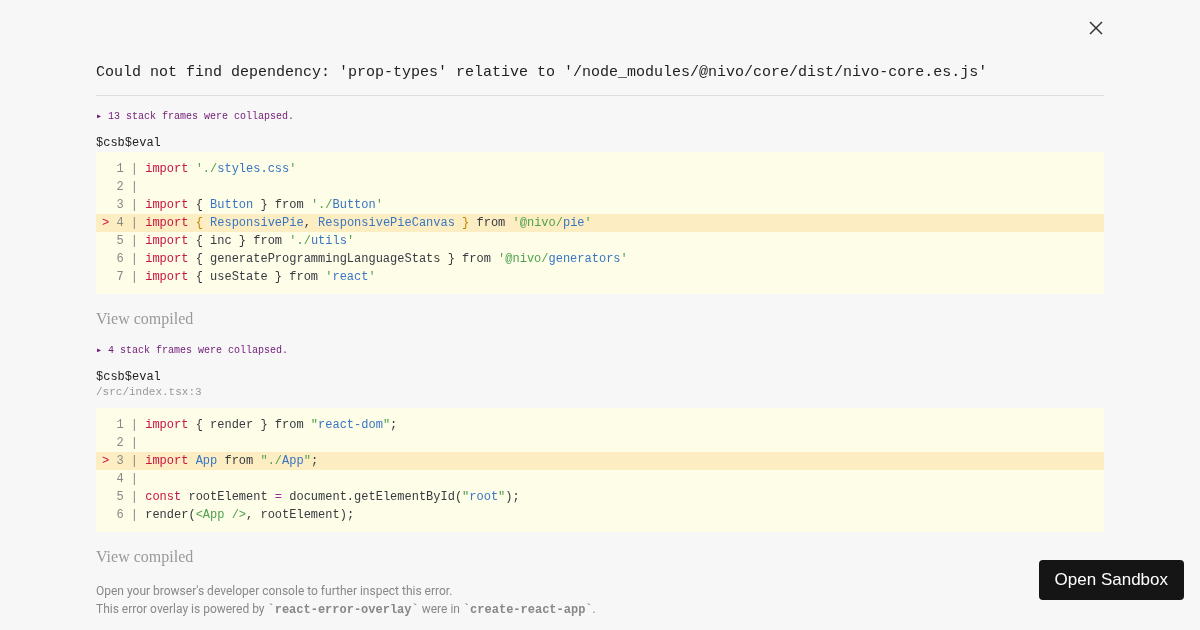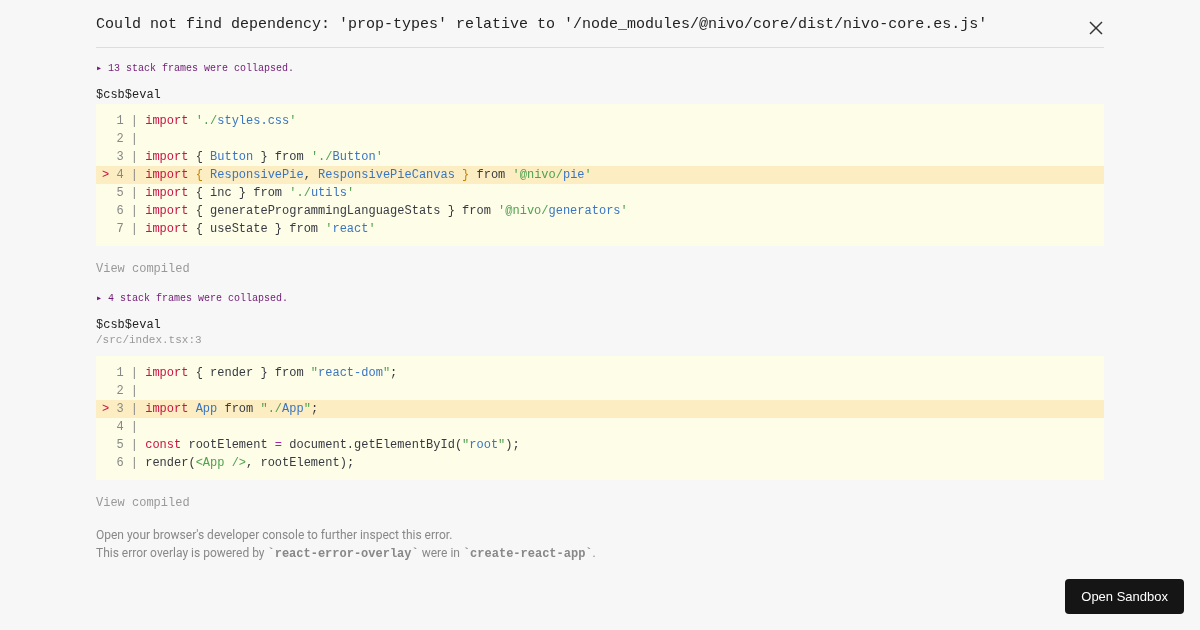--- a/index.html
+++ b/index.html
@@ -18,20 +18,21 @@
       color: #d32f2f;
       font-size: 24px;
       font-weight: 400;
       margin-bottom: 14px;
     }
     .error-message {
       font-family: "Courier New", Consolas, monospace;
       font-size: 15px;
       color: #222;
       margin-bottom: 14px;
+      margin-top: 48px;
     }
     .divider {
       border: none;
       border-top: 1px solid #ddd;
       margin-bottom: 14px;
     }
     .collapse-line {
       font-family: Liberation Mono, monospace;
       font-size: 10px;
       color: #701a75;
@@ -72,22 +73,22 @@
       background: #fceec2;
     }
     .line-num { color: #888; }
     .kw-red { color: #ca1243; margin-top: 28px; }
     .kw-blue { color: #3975c3; }
     .kw-teal { color: #50a14f; }
     .kw-purple { color: #a626a4; }
     .kw-orange { color: #c18401; }
     .plain { color: #383a42; }
     .view-compiled {
-      font-family: Liberation Mono, monospace;
-      font-size: 12px;
+      font-family: Liberation Serif, serif;
+      font-size: 16px;
       color: #999;
       cursor: pointer;
       margin-bottom: 16px;
       margin-top: 16px;
     }
     .footer-text {
       font-size: 12px;
       color: #888;
       line-height: 1.5;
     }
@@ -100,28 +101,28 @@
       top: 20px;
       right: 96px;
       width: 16px;
       height: 16px;
       cursor: pointer;
       color: #333;
     }
     .close-icon svg { width: 100%; height: 100%; }
     .open-sandbox {
       position: absolute;
-      bottom: 16px;
+      bottom: 30px;
       right: 16px;
       background: #151515;
       color: #fff;
       border: none;
       border-radius: 4px;
       padding: 10px 16px;
-      font-size: 13px;
+      font-size: 17px;
       cursor: pointer;
     }
   </style>
 </head>
 <body>
 
 <div class="close-icon">
   <svg viewBox="0 0 16 16" fill="none" stroke="currentColor" stroke-width="1.5">
     <line x1="2" y1="2" x2="14" y2="14"></line>
     <line x1="14" y1="2" x2="2" y2="14"></line>

